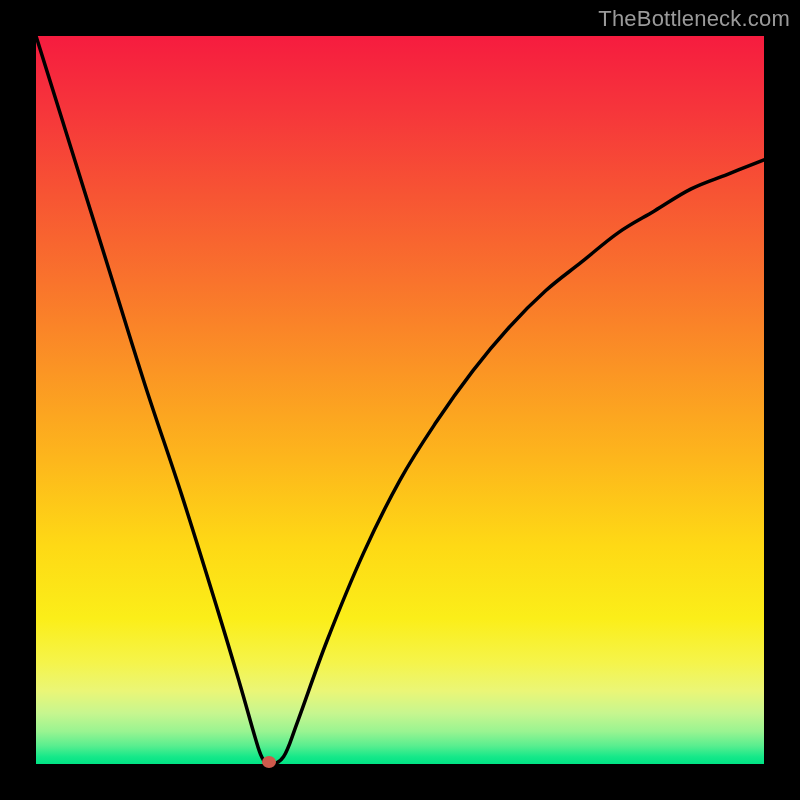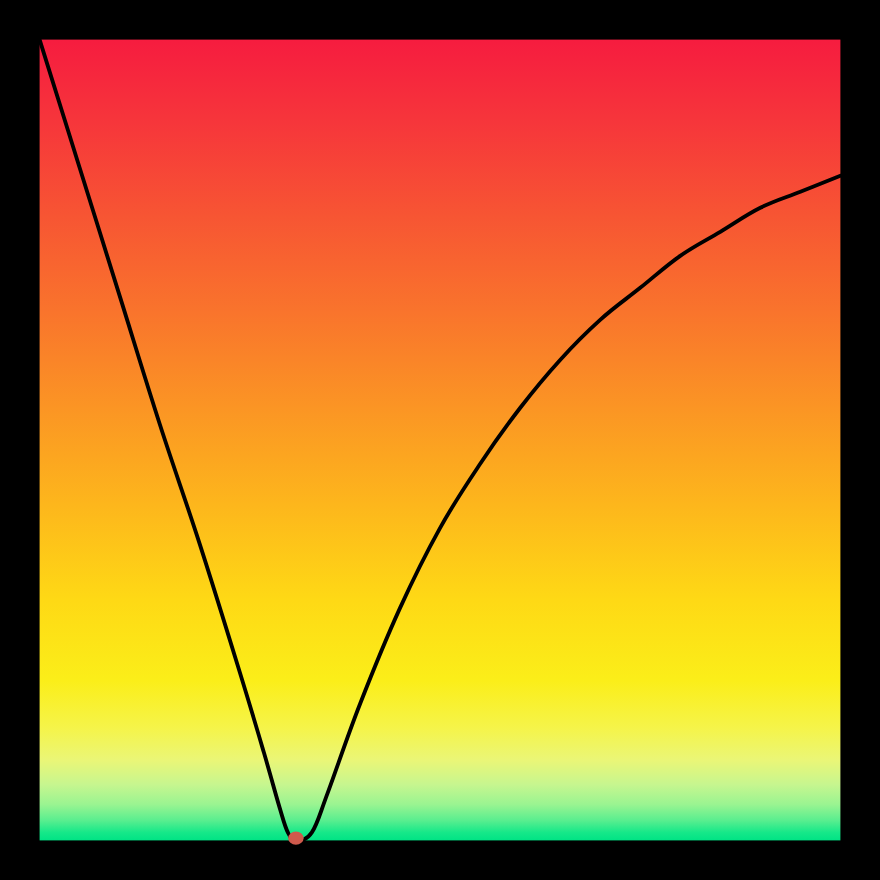--- a/index.html
+++ b/index.html
@@ -69,20 +69,21 @@
     height: 12px;
     border-radius: 50%;
     background: #cf5a4c;
   }
 </style>
 </head>
 <body>
 
 <div class="frame">
 
+  <div class="watermark">TheBottleneck.com</div>
 
   <div class="plot-area">
     <svg class="curve" viewBox="0 0 728 728" preserveAspectRatio="none">
       <path id="curve-path" fill="none" stroke="#000" stroke-width="3.5" stroke-linecap="round" stroke-linejoin="round" d="M 0 0 C 6.552 20.966400000000004, 23.296 74.54720000000003, 36.4 116.48000000000002 C 49.504 158.4128, 59.696 191.0272, 72.8 232.95999999999998 C 85.904 274.89279999999997, 96.096 308.81759999999997, 109.2 349.44 C 122.304 390.0624, 132.49599999999998 418.0176, 145.6 458.64 C 158.704 499.26239999999996, 171.5168 541.0496, 182 575.12 C 192.4832 609.1904, 197.28800000000004 625.6432, 203.84000000000003 647.92 C 210.39200000000002 670.1967999999999, 214.46880000000002 685.776, 218.4 698.88 C 222.3312 711.984, 223.0592 715.4784000000001, 225.68 720.72 C 228.3008 725.9616, 229.02880000000002 728, 232.96 728 C 236.8912 728, 242.2784 728.5824, 247.52 720.72 C 252.76160000000002 712.8576, 254.21759999999998 705.2864000000001, 262.08 684.32 C 269.94239999999996 663.3536, 279.40639999999996 634.3792, 291.2 604.24 C 302.9936 574.1008, 314.49600000000004 545.7088, 327.6 516.88 C 340.704 488.0512, 350.896 467.6672, 364 444.08 C 377.104 420.4928, 387.29600000000005 405.49600000000004, 400.40000000000003 385.84000000000003 C 413.504 366.184, 423.696 351.9152, 436.8 334.88 C 449.904 317.84479999999996, 460.096 305.6144, 473.2 291.2 C 486.304 276.7856, 496.496 266.5936, 509.59999999999997 254.8 C 522.704 243.0064, 532.896 236.16320000000005, 546 225.68000000000006 C 559.104 215.19680000000008, 569.2959999999999 205.73280000000005, 582.4 196.56000000000006 C 595.504 187.38720000000006, 605.6959999999999 182.58240000000004, 618.8 174.72000000000003 C 631.904 166.85760000000002, 642.096 159.43200000000002, 655.2 152.88 C 668.3040000000001 146.32799999999997, 678.496 143.56159999999994, 691.6 138.31999999999994 C 704.7040000000001 133.07839999999993, 721.448 126.38079999999998, 728 123.75999999999999"></path>
     </svg>
     <div class="marker" id="marker-dot" style="left: 225.96px; top: 720px;"></div>
   </div>
 
 </div>
 

